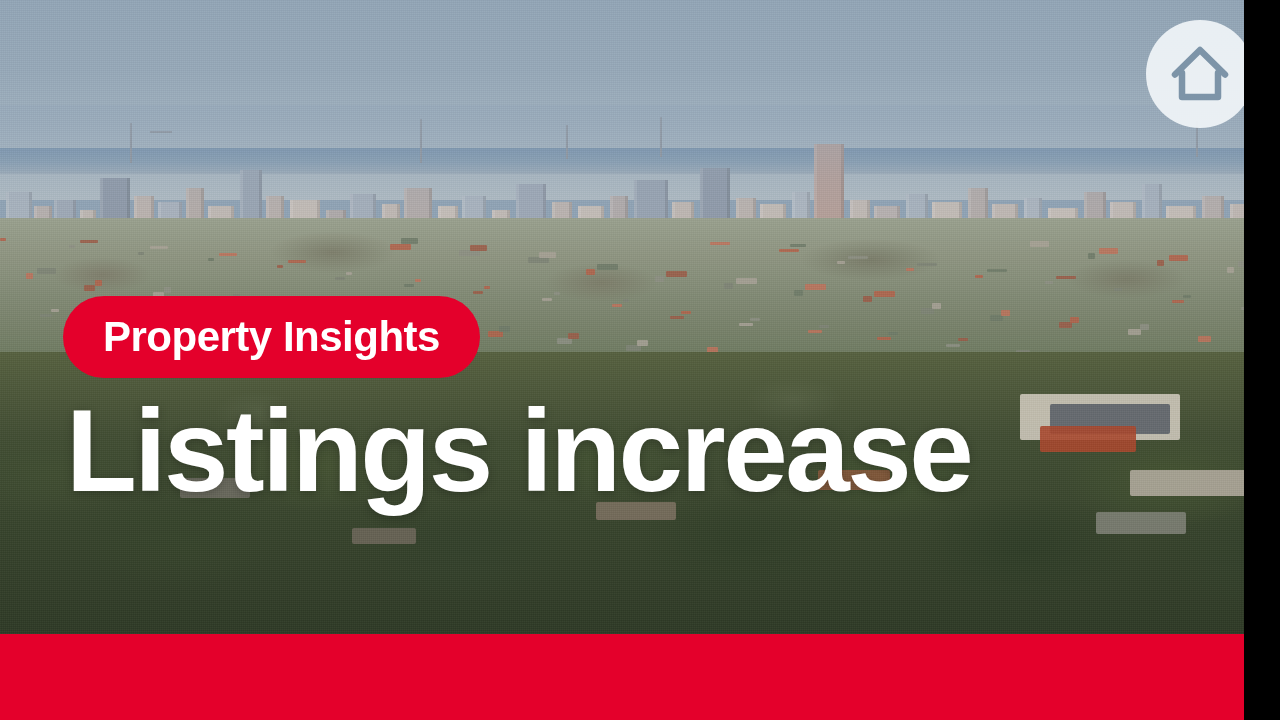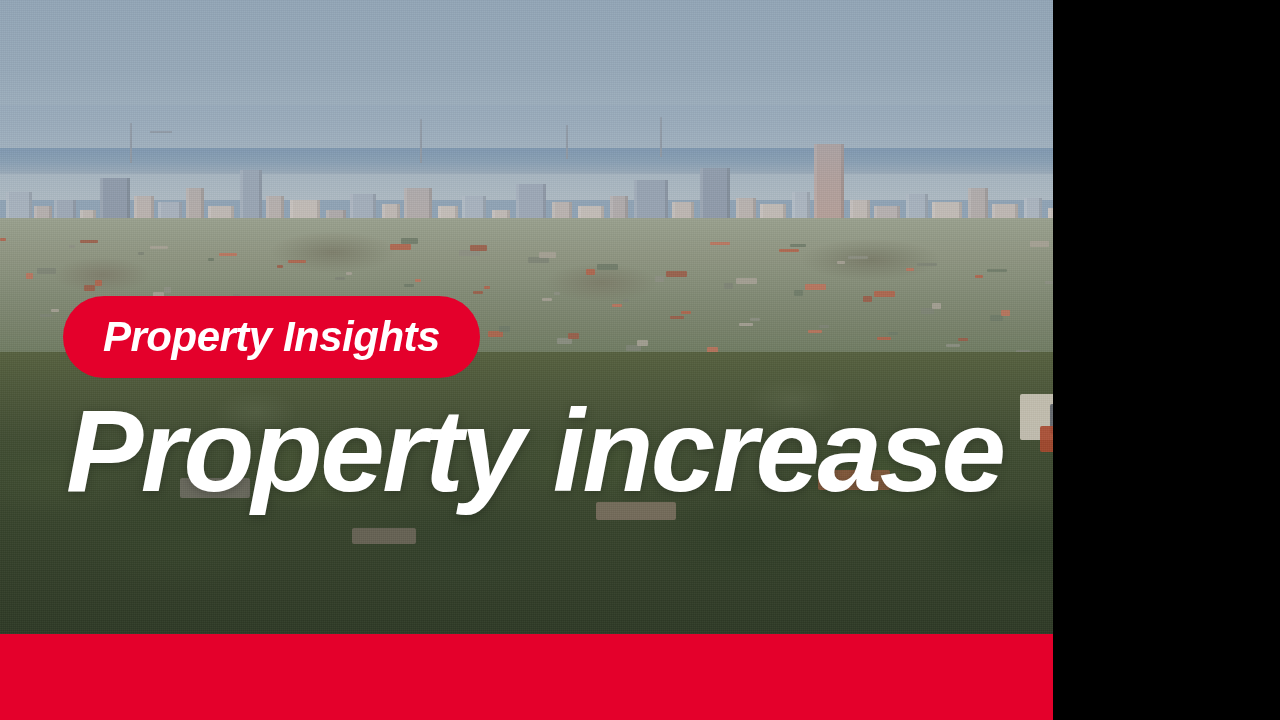--- a/index.html
+++ b/index.html
@@ -3,27 +3,26 @@
 <meta charset="utf-8">
 <title>Property Insights</title>
 <style>
   html, body {
     margin: 0;
     padding: 0;
     background: #000;
   }
   #stage {
     position: relative;
-    width: 1053px;
+    width: 1244px;
     height: 720px;
     overflow: hidden;
     font-family: "Liberation Sans", sans-serif;
     background: #8fa3b5;
     user-select: none;
-    font-style: italic;
   }
 
   
   .photo {
     position: absolute;
     inset: 0;
     overflow: hidden;
   }
   .sky {
     position: absolute;
@@ -430,18 +429,18 @@
         <path d="M14 30 L14 54 L50 54 L50 30" stroke="#7D94A8" stroke-width="6.5" stroke-linecap="round" stroke-linejoin="round"></path>
       </svg>
     </span>
   </div>
 
   <div class="badge">
     <span class="badge-label">Property Insights</span>
   </div>
 
   <div class="headline">
-    <div class="hl-line">Property increase</div>
+    <div class="hl-line">Listings increase</div>
   </div>
 
   <div class="bottom-bar"></div>
 
 </div>
 
 </body></html>

